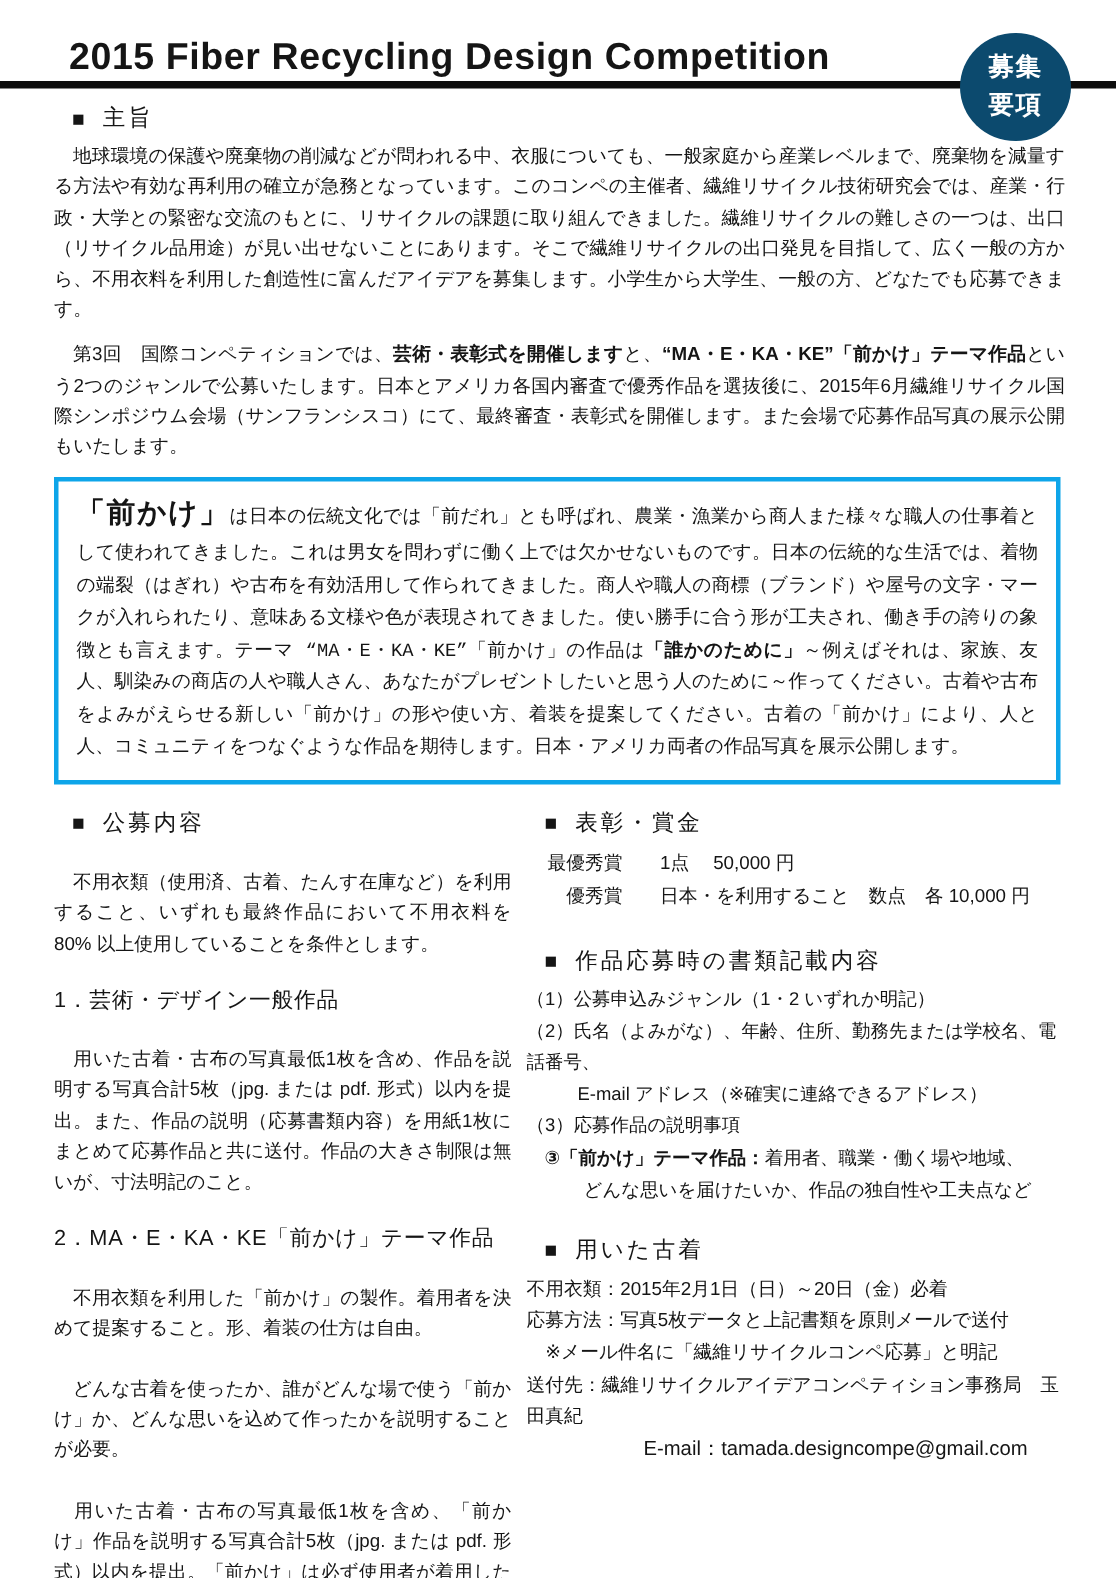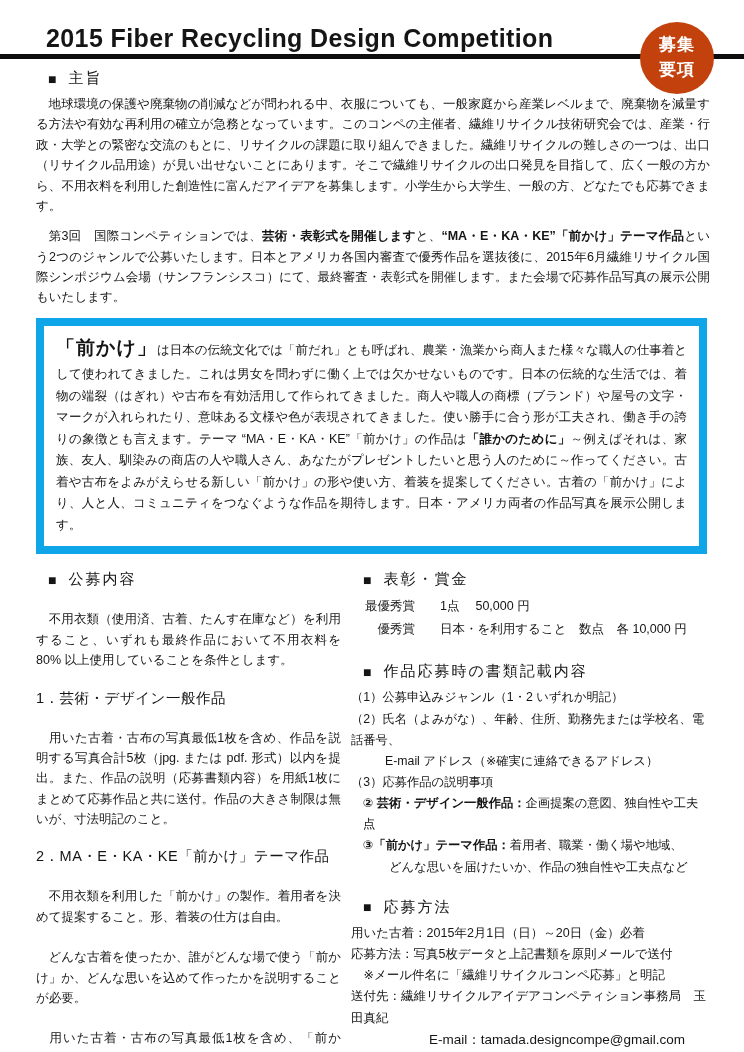--- a/index.html
+++ b/index.html
@@ -11,35 +11,35 @@
     position:relative;
     overflow:hidden;
     -webkit-font-smoothing:antialiased;
   }
   .page{position:relative;width:744px;height:1052px;box-sizing:border-box;padding:22px 34px 24px 36px;}
   
   .title{font-size:25px;font-weight:bold;letter-spacing:.4px;margin:2px 0 0 10px;white-space:nowrap;}
   .rule{position:absolute;left:0;top:54px;width:744px;height:5px;background:#0d0d0d;}
   .badge{
     position:absolute;top:22px;left:640px;width:74px;height:72px;border-radius:50%;
-    background:#c2410c;color:#ffffff;display:flex;flex-direction:column;
+    background:#0c4a6e;color:#ffffff;display:flex;flex-direction:column;
     align-items:center;justify-content:center;font-size:17px;font-weight:bold;
     line-height:1.45;z-index:3;letter-spacing:1px;
   }
   
   .sec-head{display:flex;align-items:center;font-size:15px;letter-spacing:2px;margin:0 0 6px 12px;}
   .sec-head .marker{font-size:14px;margin-right:10px;line-height:1;}
   
   .para{font-size:12.5px;line-height:1.63;text-align:justify;margin:4px 0 10px 0;}
   .para b{font-weight:bold;}
   .purpose{margin-top:16px;}
   
   .maekake-box{
-    border:8px solid #0ea5e9;margin:10px 3px 16px 0;padding:6px 12px 10px 12px;
-    font-size:12.5px;line-height:1.72;text-align:justify;
+    border:3px solid #0ea5e9;margin:10px 3px 16px 0;padding:6px 12px 10px 12px;
+    font-size:12.5px;line-height:1.72;text-align:justify;font-family:Liberation Mono, monospace;
   }
   .maekake-box .lead{font-size:19px;font-weight:bold;letter-spacing:1px;}
   .maekake-box b{font-weight:bold;}
   
   .columns{display:flex;margin-top:10px;}
   .col-left{width:305px;flex:none;}
   .col-right{flex:1;padding-left:10px;min-width:0;}
   .sub-head{font-size:14.5px;font-weight:normal;margin:16px 0 8px 0;letter-spacing:.5px;}
   .col-left .para{margin-bottom:8px;margin-top:20px;}
   
@@ -110,28 +110,27 @@
       <div class="award-row">　優秀賞　　日本・を利用すること　数点　各 10,000 円</div>
 
       <div class="sec-head mt14" style="margin-top:22px;">
         <span class="marker">■</span>
         <span>作品応募時の書類記載内容</span>
       </div>
       <div class="doc-line">（1）公募申込みジャンル（1・2 いずれか明記）</div>
       <div class="doc-line">（2）氏名（よみがな）、年齢、住所、勤務先または学校名、電話番号、</div>
       <div class="doc-line doc-cont">E-mail アドレス（※確実に連絡できるアドレス）</div>
       <div class="doc-line">（3）応募作品の説明事項</div>
-      <div class="doc-sub"><b>② 芸術・デザイン一般作品：</b><span>企画提案の意図、独自性や工夫点</span></div>
       <div class="doc-sub"><b>③「前かけ」テーマ作品：</b><span>着用者、職業・働く場や地域、</span><span class="cont">どんな思いを届けたいか、作品の独自性や工夫点など</span></div>
 
       <div class="sec-head" style="margin-top:20px;">
         <span class="marker">■</span>
-        <span>応募方法</span>
+        <span>用いた古着</span>
       </div>
-      <div class="method-line">用いた古着：2015年2月1日（日）～20日（金）必着</div>
+      <div class="method-line">不用衣類：2015年2月1日（日）～20日（金）必着</div>
       <div class="method-line">応募方法：写真5枚データと上記書類を原則メールで送付</div>
       <div class="method-line">　※メール件名に「繊維リサイクルコンペ応募」と明記</div>
       <div class="method-line">送付先：繊維リサイクルアイデアコンペティション事務局　玉田真紀</div>
       <div class="method-email">E-mail：tamada.designcompe@gmail.com</div>
 
     </div>
   </div>
 </div>
 
 </body></html>

